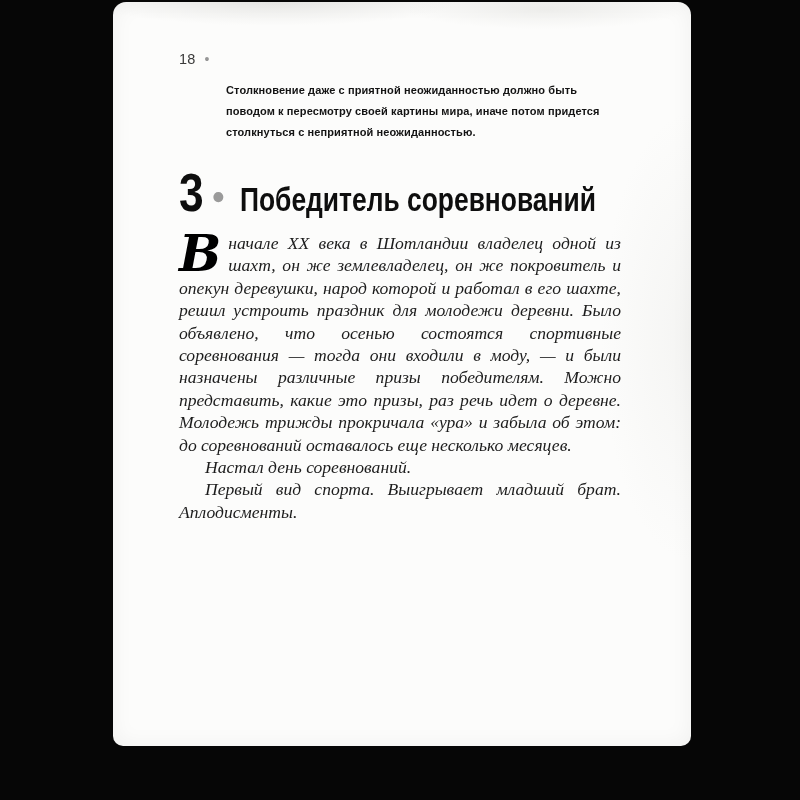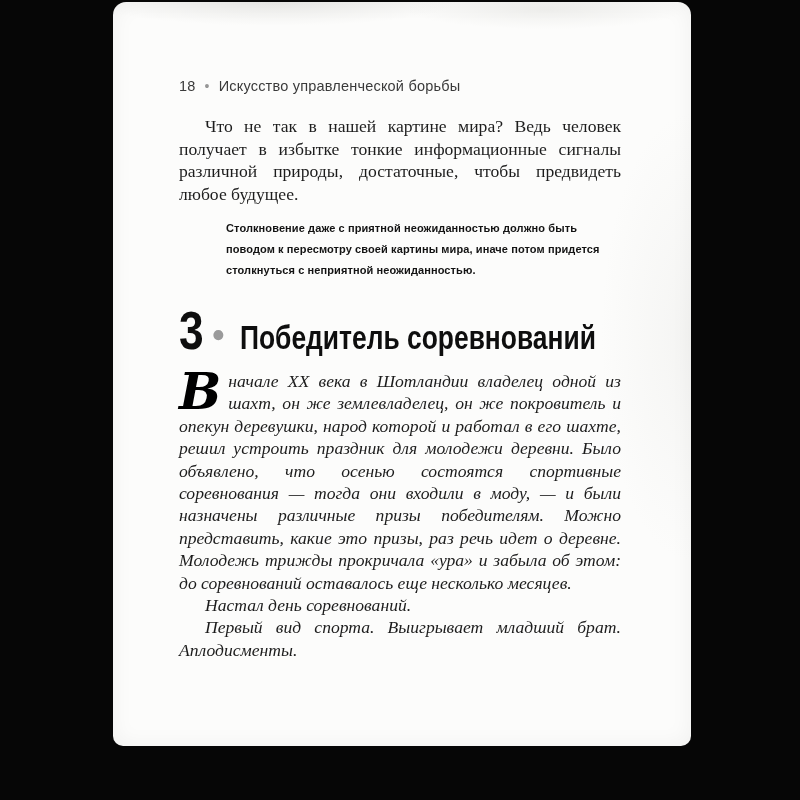--- a/index.html
+++ b/index.html
@@ -26,21 +26,21 @@
     border-radius: 13px 13px 10px 10px;
     box-shadow: inset 0 0 22px rgba(0,0,0,0.05);
   }
   .content {
     position: absolute;
     left: 66px; top: 0;
     width: 442px;
   }
   
   .running-head {
-    margin-top: 76px;
+    margin-top: 49px;
     font-family: "Liberation Sans", sans-serif;
     font-size: 14.5px;
     color: #3a3a3a;
     letter-spacing: 0.2px;
     display: flex;
     align-items: baseline;
   }
   .running-head .sep {
     color: #969696;
     font-size: 14px;
@@ -130,24 +130,22 @@
 </head>
 <body>
 
 <div class="photo-frame">
   <div class="book-page">
     <div class="content">
 
       <div class="running-head">
         <span>18</span>
         <span class="sep">•</span>
-        <span>Искусство управленческой борьбы</span>
       </div>
 
-      <p class="intro first">Что не так в нашей картине мира? Ведь человек получает в избытке тонкие информационные сигналы различной природы, достаточные, чтобы предвидеть любое будущее.</p>
 
       <div class="callout">Столкновение даже с приятной неожиданностью должно быть поводом к пересмотру своей картины мира, иначе потом придется столкнуться с неприятной неожиданностью.</div>
 
       <div class="chapter-heading">
         <span class="ch-num">3</span>
         <span class="ch-sep">•</span>
         <span class="ch-title">Победитель соревнований</span>
       </div>
 
       <div class="body-text">

